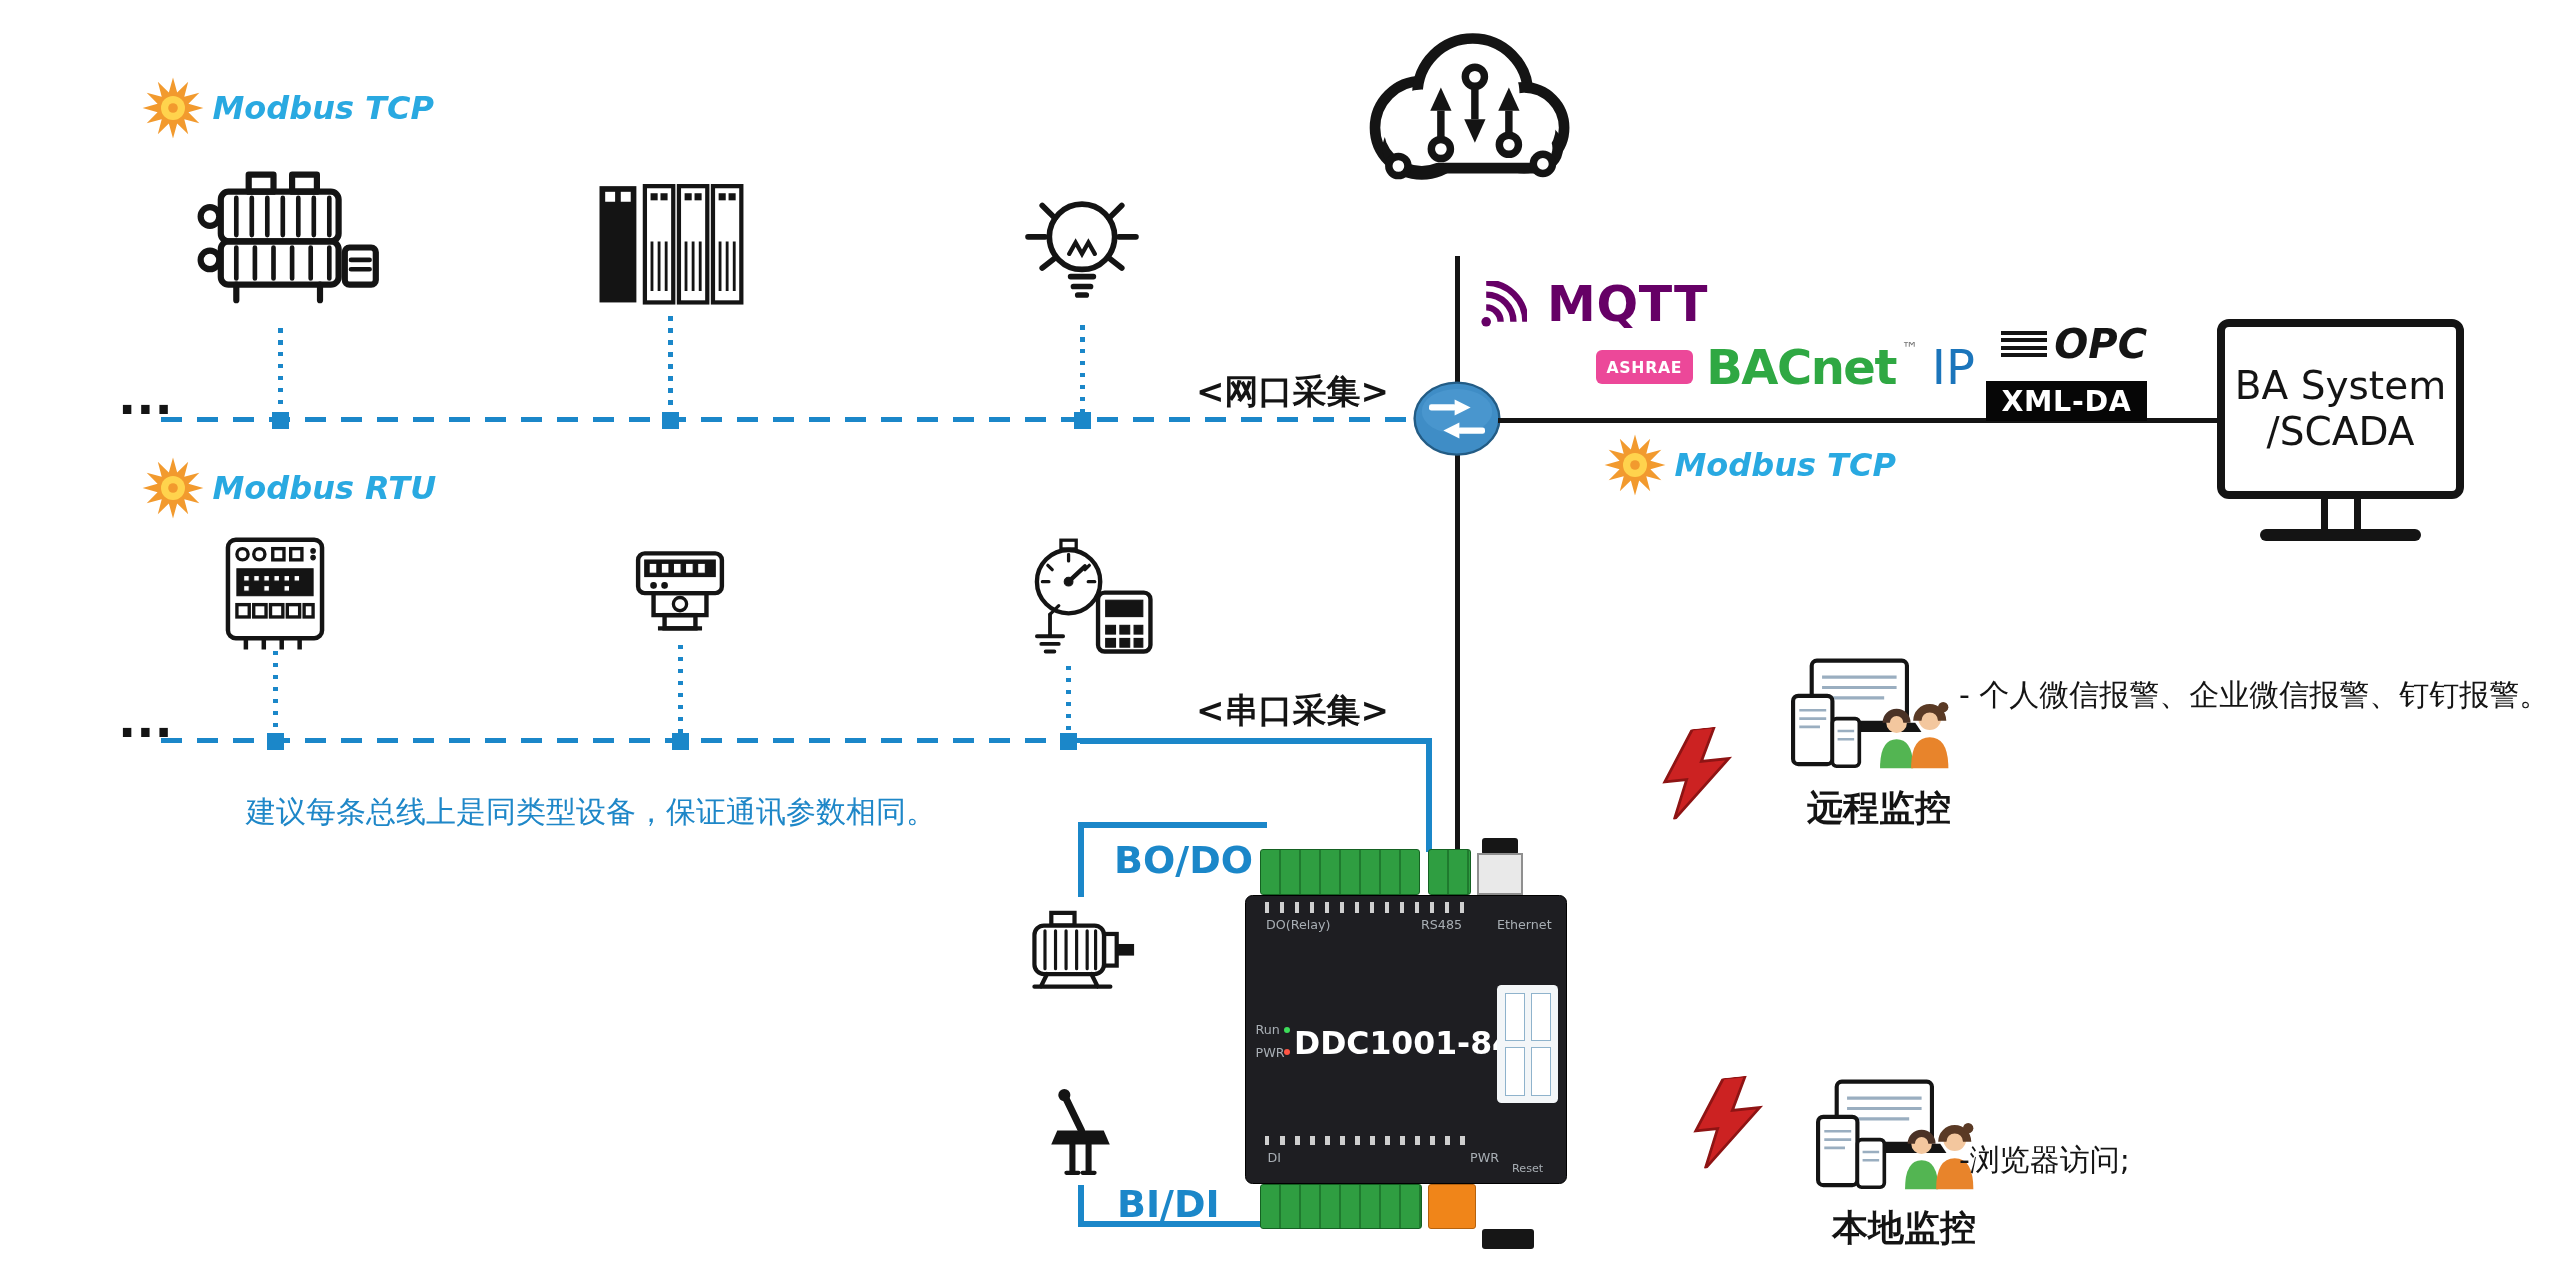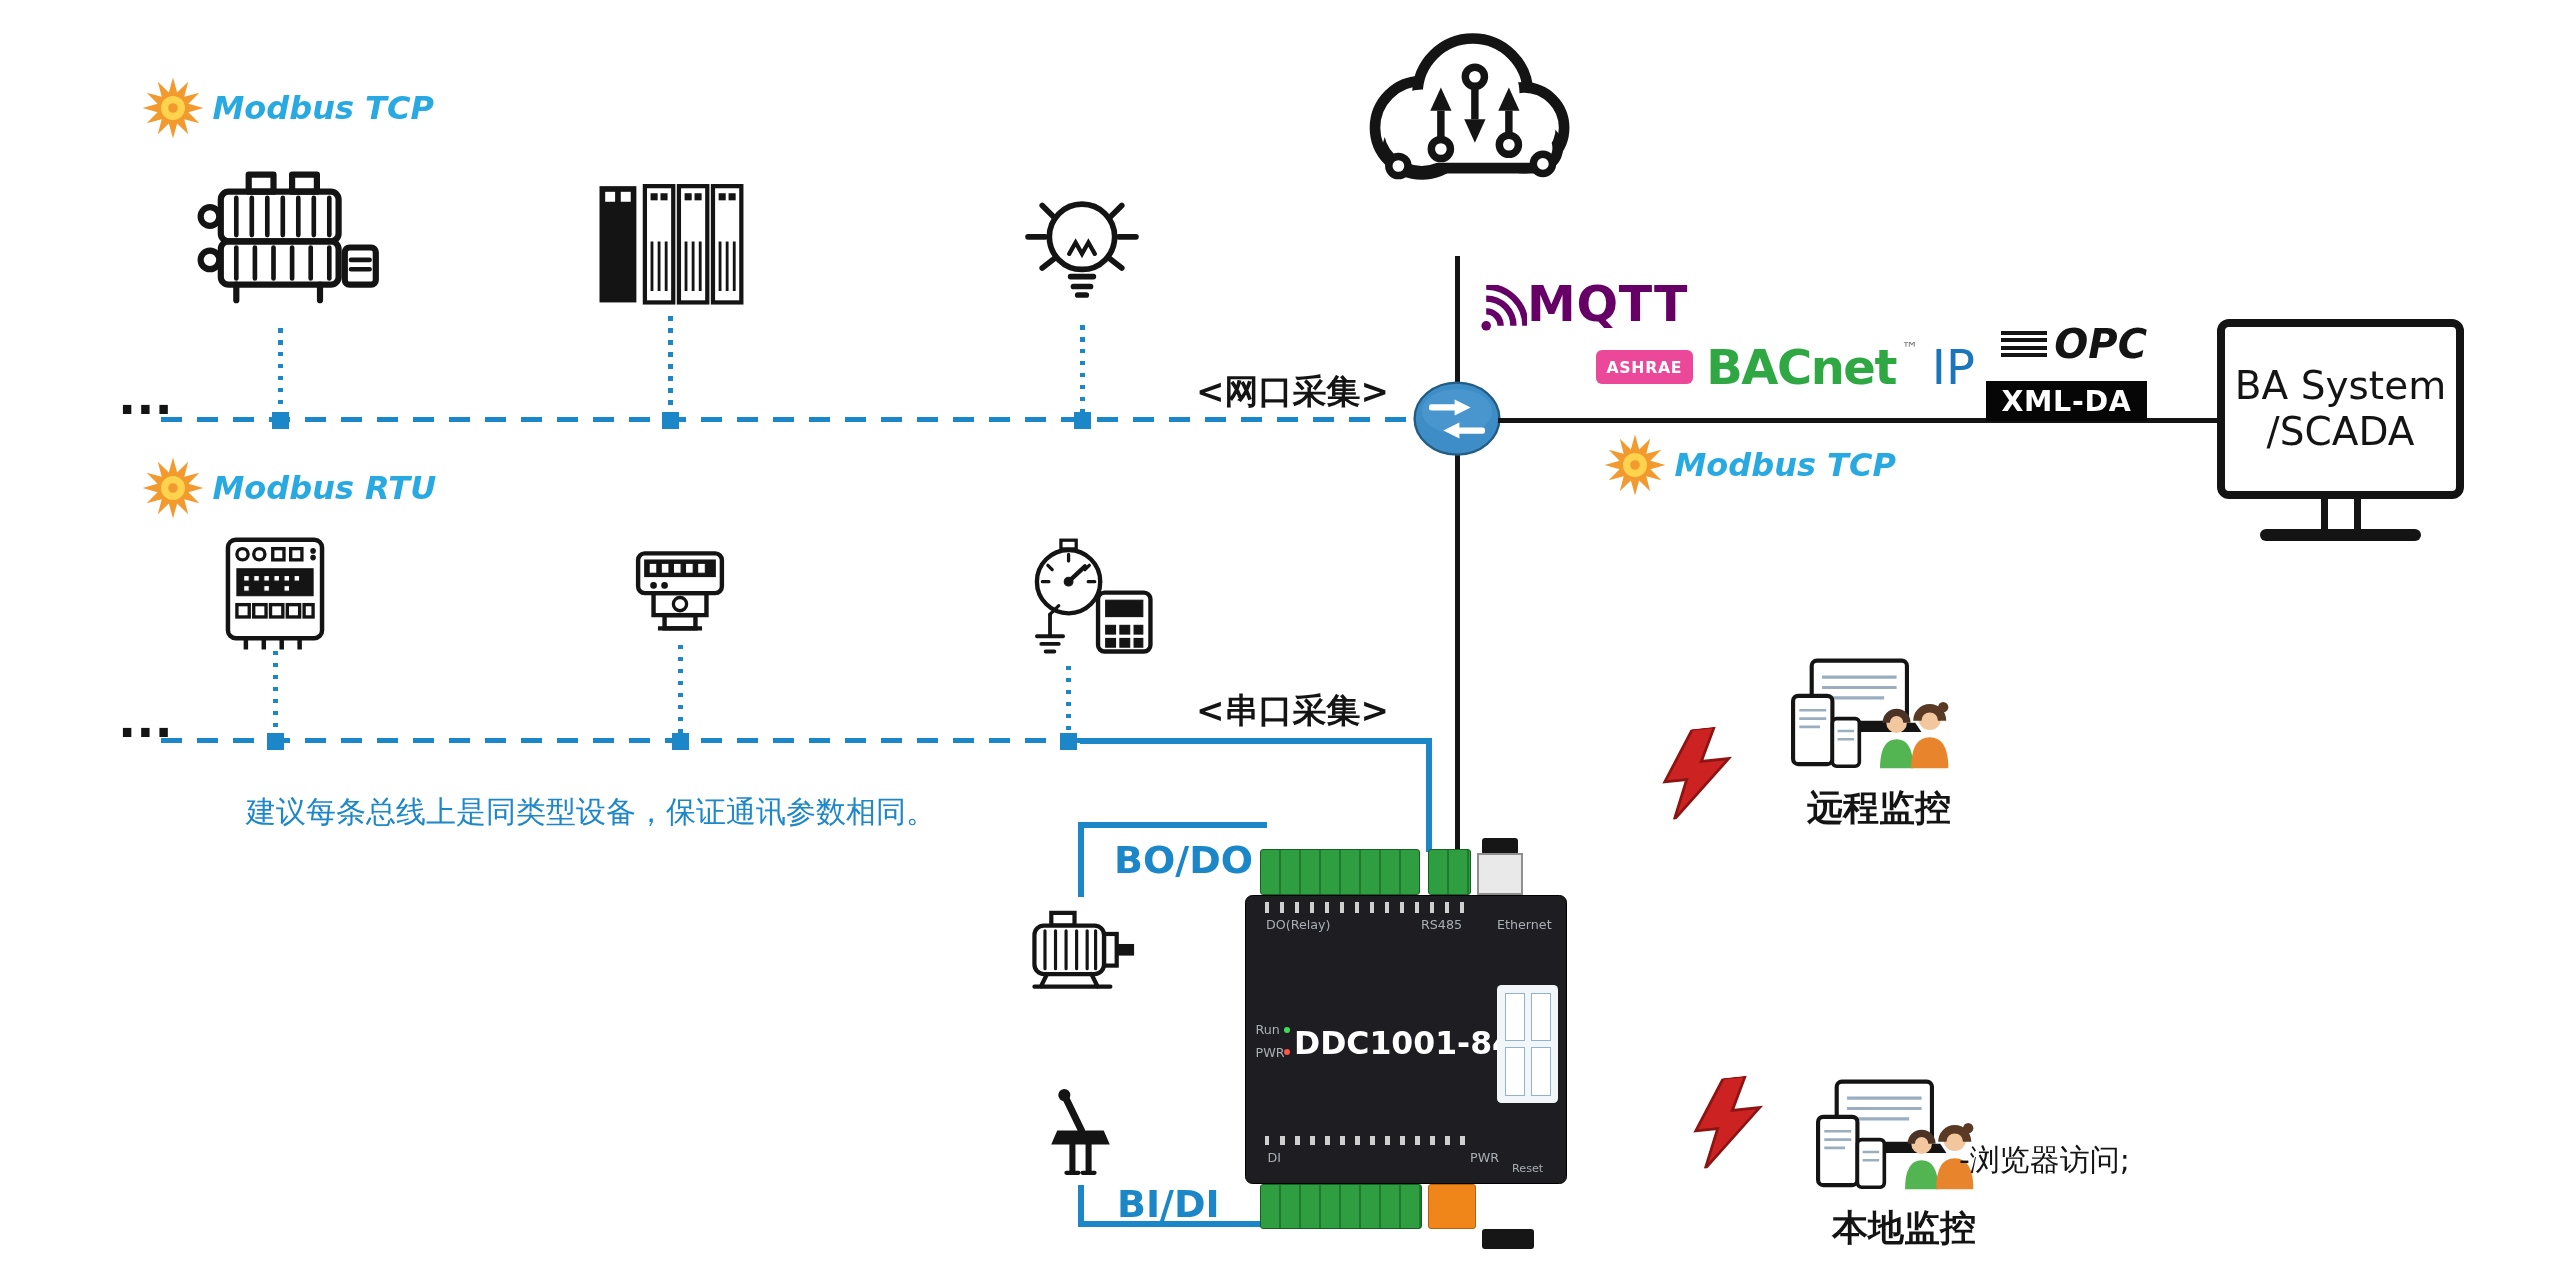--- a/index.html
+++ b/index.html
@@ -11,21 +11,21 @@
   .dot-v{position:absolute;width:4.5px;background:repeating-linear-gradient(180deg,#1B87C9 0 4.5px,transparent 4.5px 12px)}
   .solid-blue{position:absolute;background:#1B87C9}
   .black-line{position:absolute;background:#141414}
   .node{position:absolute;width:16.5px;height:16.5px;background:#1B87C9}
   .modbus{position:absolute;display:flex;align-items:center;gap:7.5px}
   .modbus .txt{font-style:italic;font-weight:800;font-size:32px;color:#29A9E1;white-space:nowrap}
   .bus-label{position:absolute;font-weight:700;font-size:34px;color:#141414;white-space:nowrap}
   .ellipsis{position:absolute;font-weight:700;font-size:48px;color:#141414;line-height:1}
   .note{position:absolute;font-size:30px;font-weight:500;color:#1E87C8;white-space:nowrap}
   .io-label{position:absolute;font-weight:700;font-size:38px;color:#1B87C9}
-  .mqtt{position:absolute;display:flex;align-items:flex-end;gap:0}
+  .mqtt{position:absolute;display:flex;align-items:center;gap:20px}
   .mqtt .txt{font-weight:800;font-size:49px;color:#660066;letter-spacing:0.7px}
   .bacnet-row{position:absolute;display:flex;align-items:center;gap:13.5px}
   .ashrae{background:#ec4899;color:#fff;font-weight:800;font-size:15.7px;padding:7.5px 10.5px;border-radius:6px;letter-spacing:0.7px}
   .bacnet{font-weight:800;font-size:48px;color:#2FA843;letter-spacing:-1.5px}
   .tm{font-size:16.5px;color:#777;align-self:flex-start;margin-left:-7.5px}
   .ip{font-weight:400;font-size:48px;color:#1B75BB}
   .opc-wrap{position:absolute;width:161px}
   .opc-row{display:flex;justify-content:flex-end;align-items:center;gap:7.5px}
   .opc-stripes{width:46px;height:25.5px;background:repeating-linear-gradient(0deg,#141414 0 3.7px,#fff 3.7px 7.5px)}
   .opc-txt{font-style:italic;font-weight:900;font-size:40px;color:#141414}
@@ -382,20 +382,21 @@
     <div class="tab" style="left:237px;top:391px;width:52px;height:19.5px"></div>
   </div>
 
   <svg class="abs" style="left:1650px;top:729px;transform:rotate(-6deg)" width="94" height="88" viewBox="0 0 64 64">
       <use href="#sym-bolt"></use>
     </svg>
   <svg class="abs" style="left:1791px;top:656px" width="176" height="120" viewBox="0 0 170 115">
       <use href="#sym-cluster"></use>
     </svg>
   <div class="cn-label" style="left:1791px;top:784px;width:176px">远程监控</div>
+  <div class="side-note" style="left:1959px;top:675px">- 个人微信报警、企业微信报警、钉钉报警。</div>
 
   <svg class="abs" style="left:1681px;top:1078px;transform:rotate(-6deg)" width="94" height="88" viewBox="0 0 64 64">
       <use href="#sym-bolt"></use>
     </svg>
   <svg class="abs" style="left:1816px;top:1077px" width="176" height="120" viewBox="0 0 170 115">
       <use href="#sym-cluster"></use>
     </svg>
   <div class="cn-label" style="left:1816px;top:1204px;width:176px">本地监控</div>
   <div class="side-note" style="left:1959px;top:1140px">-浏览器访问;</div>
 

